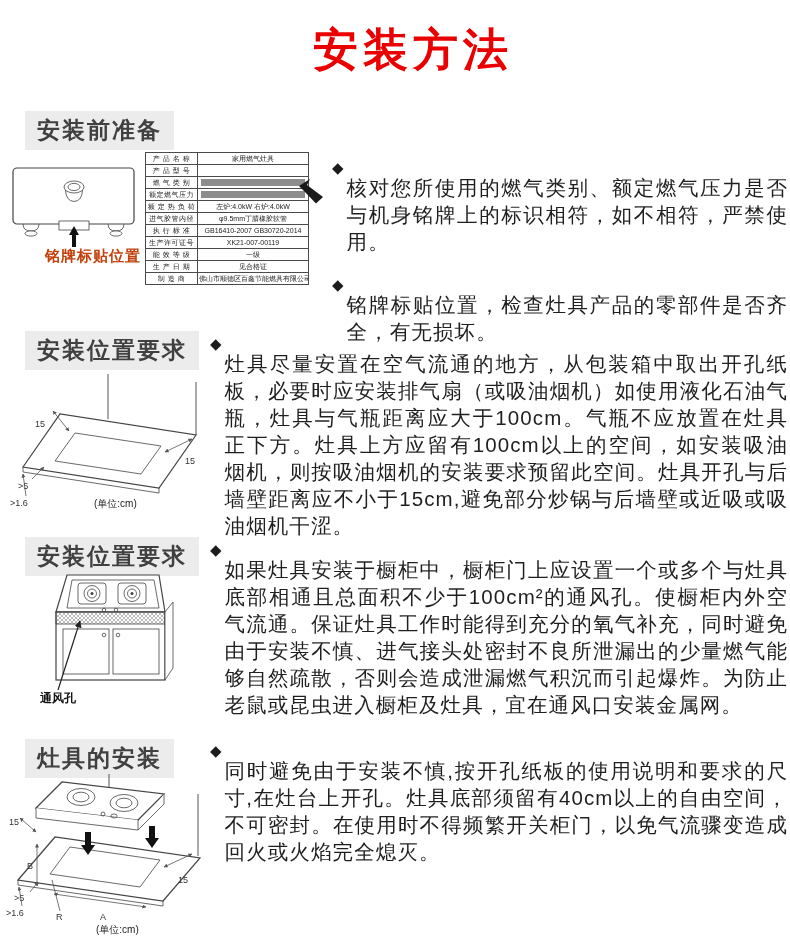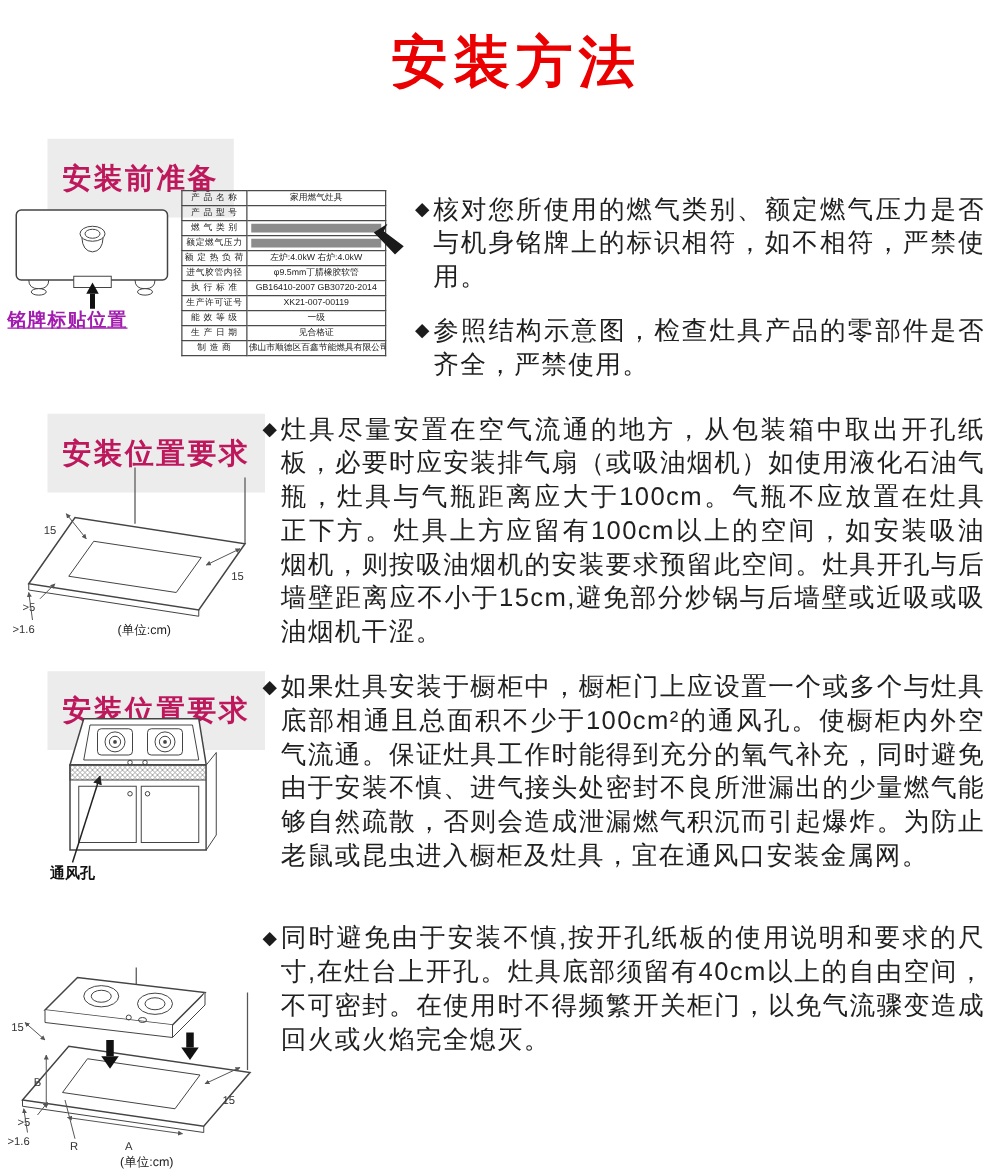--- a/index.html
+++ b/index.html
@@ -7,65 +7,65 @@
   body { font-family:"Liberation Sans","DejaVu Sans",sans-serif; color:#1c1c1c; }
   #page { position:relative; width:790px; height:940px; background:#ffffff; overflow:hidden; }
 
   .page-title {
     position:absolute; top:20px; left:0; width:100%;
     text-align:center; font-size:45px; font-weight:bold;
     letter-spacing:5px; color:#ea0000;padding-left:36px;
   }
 
   .sec-header {
-    position:absolute; left:38px;
-    background:#ececec; color:#be185d;
+    position:absolute; left:25px;
+    background:#ececec; color:#404040;
     font-size:23px; font-weight:bold; letter-spacing:2px;
-    padding:16px 12px;
+    padding:4px 12px;
   }
   .sec-header.h1 { top:111px; }
   .sec-header.h2 { top:331px; }
   .sec-header.h3 { top:537px; }
   .sec-header.h4 { top:739px; }
 
   
   .bullets { position:absolute; }
   .bullets.s1 { left:332px; top:154px; width:456px; }
   .bullets.s2 { left:210px; top:330px; width:578px; }
   .bullets.s3 { left:210px; top:536px; width:578px; }
   .bullets.s4 { left:210px; top:737px; width:578px; }
   .bullet { display:flex; align-items:flex-start; }
   .bullet + .bullet { margin-top:16px; }
   .bullet .dmd { font-size:15px; line-height:27px; margin-right:3px; flex:0 0 auto; color:#1c1c1c; }
   .bullet .txt {
     font-size:20.5px; line-height:27px; letter-spacing:1.1px;
     font-weight:500; color:#1f1f1f;
-    text-align:justify; text-justify:inter-ideograph;
+    text-align:justify; text-justify:inter-ideograph;margin-top:20px;
   }
 
   
   .nameplate {
     position:absolute; left:145px; top:152px; width:163px;
     border-collapse:collapse; table-layout:fixed;
     border:1.2px solid #3a3a3a;
     font-size:7px; color:#222;
   }
   .nameplate td {
     border:0.6px solid #4a4a4a;
     height:11.6px; line-height:11px;
     overflow:hidden; white-space:nowrap;
   }
   .nameplate td.np-label { width:52px; text-align:center; letter-spacing:0.5px; padding:0 1px; }
   .nameplate td.np-value { width:111px; text-align:center; padding:0 1px; }
   .np-bar { height:7px; margin:2px 2px; background:#8c8c8c; }
 
   .diagram { position:absolute; }
   .d1 { left:6px;  top:156px; }
-  .d1cap { position:absolute; left:6px; top:247px; width:135px; text-align:left;
-           font-size:15px; font-weight:bold; letter-spacing:1px; color:#a21caf;text-decoration:underline; }
+  .d1cap { position:absolute; left:6px; top:247px; width:135px; text-align:right;
+           font-size:15px; font-weight:bold; letter-spacing:1px; color:#c2410c; }
   .ptr { position:absolute; left:297px; top:178px; }
   .d2 { left:8px;  top:372px; }
   .d3 { left:38px; top:568px; }
   .d4 { left:6px;  top:770px; }
 
   .dimtxt { font-size:9px; fill:#333; font-family:"Liberation Sans","DejaVu Sans",sans-serif; }
   .unittxt { font-size:10px; fill:#222; font-family:"Liberation Sans","DejaVu Sans",sans-serif; }
   .venttxt { font-size:12px; font-weight:bold; fill:#111; font-family:"Liberation Sans","DejaVu Sans",sans-serif; }
   .ln  { stroke:#444; stroke-width:1.2; fill:none; }
   .lnt { stroke:#444; stroke-width:0.8; fill:none; }
@@ -158,21 +158,21 @@
     <polygon points="2,8 13,1 10,7 26,19 19,25.5 7,13" fill="#1a1a1a"></polygon>
   </svg>
 
   <div class="bullets s1">
     <div class="bullet">
       <span class="dmd">◆</span>
       <span class="txt">核对您所使用的燃气类别、额定燃气压力是否与机身铭牌上的标识相符，如不相符，严禁使用。</span>
     </div>
     <div class="bullet">
       <span class="dmd">◆</span>
-      <span class="txt">参照结构示意图，检查灶具产品的零部件是否齐全，严禁使用。</span>
+      <span class="txt">铭牌标贴位置，检查灶具产品的零部件是否齐全，有无损坏。</span>
     </div>
   </div>
 
   <div class="sec-header h2">安装位置要求</div>
 
   <svg class="diagram d2" width="205" height="140" viewBox="0 0 205 140">
     <defs>
       <marker id="ar2" viewBox="0 0 10 10" refX="9" refY="5" markerWidth="5" markerHeight="5" orient="auto-start-reverse">
         <path d="M0,0 L10,5 L0,10 z" fill="#555"></path>
       </marker>
@@ -238,20 +238,21 @@
     <text x="2" y="134" class="venttxt">通风孔</text>
   </svg>
 
   <div class="bullets s3">
     <div class="bullet">
       <span class="dmd">◆</span>
       <span class="txt">如果灶具安装于橱柜中，橱柜门上应设置一个或多个与灶具底部相通且总面积不少于100cm²的通风孔。使橱柜内外空气流通。保证灶具工作时能得到充分的氧气补充，同时避免由于安装不慎、进气接头处密封不良所泄漏出的少量燃气能够自然疏散，否则会造成泄漏燃气积沉而引起爆炸。为防止老鼠或昆虫进入橱柜及灶具，宜在通风口安装金属网。</span>
     </div>
   </div>
 
+  <div class="sec-header h4">灶具的安装</div>
 
   <svg class="diagram d4" width="210" height="168" viewBox="0 0 210 168">
     <defs>
       <marker id="ar4" viewBox="0 0 10 10" refX="9" refY="5" markerWidth="5" markerHeight="5" orient="auto-start-reverse">
         <path d="M0,0 L10,5 L0,10 z" fill="#555"></path>
       </marker>
     </defs>
     <line x1="103" y1="4" x2="103" y2="26" class="wall"></line>
     <line x1="192" y1="24" x2="192" y2="86" class="wall"></line>
     <g>

